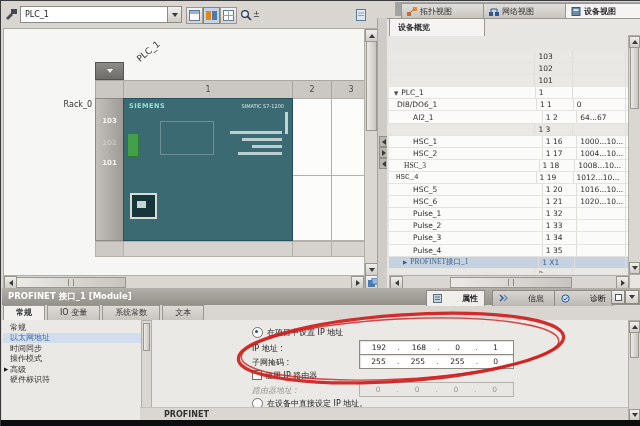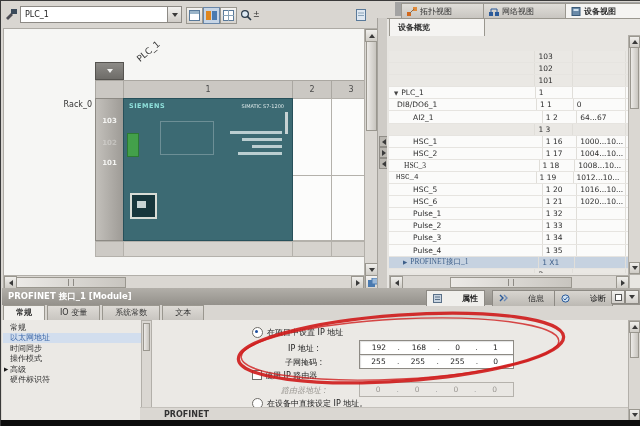--- a/index.html
+++ b/index.html
@@ -91,21 +91,21 @@
   .ptab.active{background:#f2f1ee;font-weight:bold;}
   #props-body{position:absolute;left:1px;top:319px;width:638px;height:100px;background:#ebe9e5;overflow:hidden;}
   #props-nav{position:absolute;left:1px;top:2px;width:138px;}
   .nav-item{height:10.5px;display:flex;align-items:center;padding-left:7px;font-size:8px;color:#333;position:relative;white-space:nowrap;}
   .nav-item.sel{background:#d2deee;color:#3d68a8;}
   .nav-exp{position:absolute;left:1px;font-size:5.5px;color:#1a1a1a;}
   .radio{position:absolute;width:9px;height:9px;border-radius:50%;background:#fff;border:1px solid #6f6d68;}
   .radio.checked::after{content:"";position:absolute;left:2px;top:2px;width:3px;height:3px;border-radius:50%;background:#1d4d9e;}
   .checkbox{position:absolute;width:8px;height:8px;background:#fff;border:1px solid #6f6d68;}
   .opt-label{position:absolute;font-size:8px;color:#222;white-space:nowrap;}
-  .fld-label{position:absolute;width:103px;text-align:center;font-size:8px;color:#222;white-space:nowrap;}
+  .fld-label{position:absolute;width:103px;text-align:left;font-size:8px;color:#222;white-space:nowrap;}
   .fld-label.dim{color:#9a9792;font-style:italic;}
   .ip-field{position:absolute;width:153px;height:13px;background:#fff;border:1px solid #8d8a84;
     box-shadow:inset 1px 1px 1px rgba(0,0,0,.12);display:flex;align-items:center;justify-content:space-evenly;font-size:7.5px;color:#222;}
   .ip-field.disabled{background:#e9e7e3;color:#9a9792;border-color:#b5b2ac;box-shadow:none;}
   .octet{min-width:12px;text-align:center;}
   .octet-sep{color:#555;}
   .ip-field.disabled .octet-sep{color:#aaa;}
   #section-header{position:absolute;left:138px;top:87px;width:489px;height:13px;background:#dad7d2;
     border-top:1px solid #c4c1bb;font-weight:bold;font-size:8px;color:#333;line-height:13px;padding-left:24px;box-sizing:border-box;}
 

